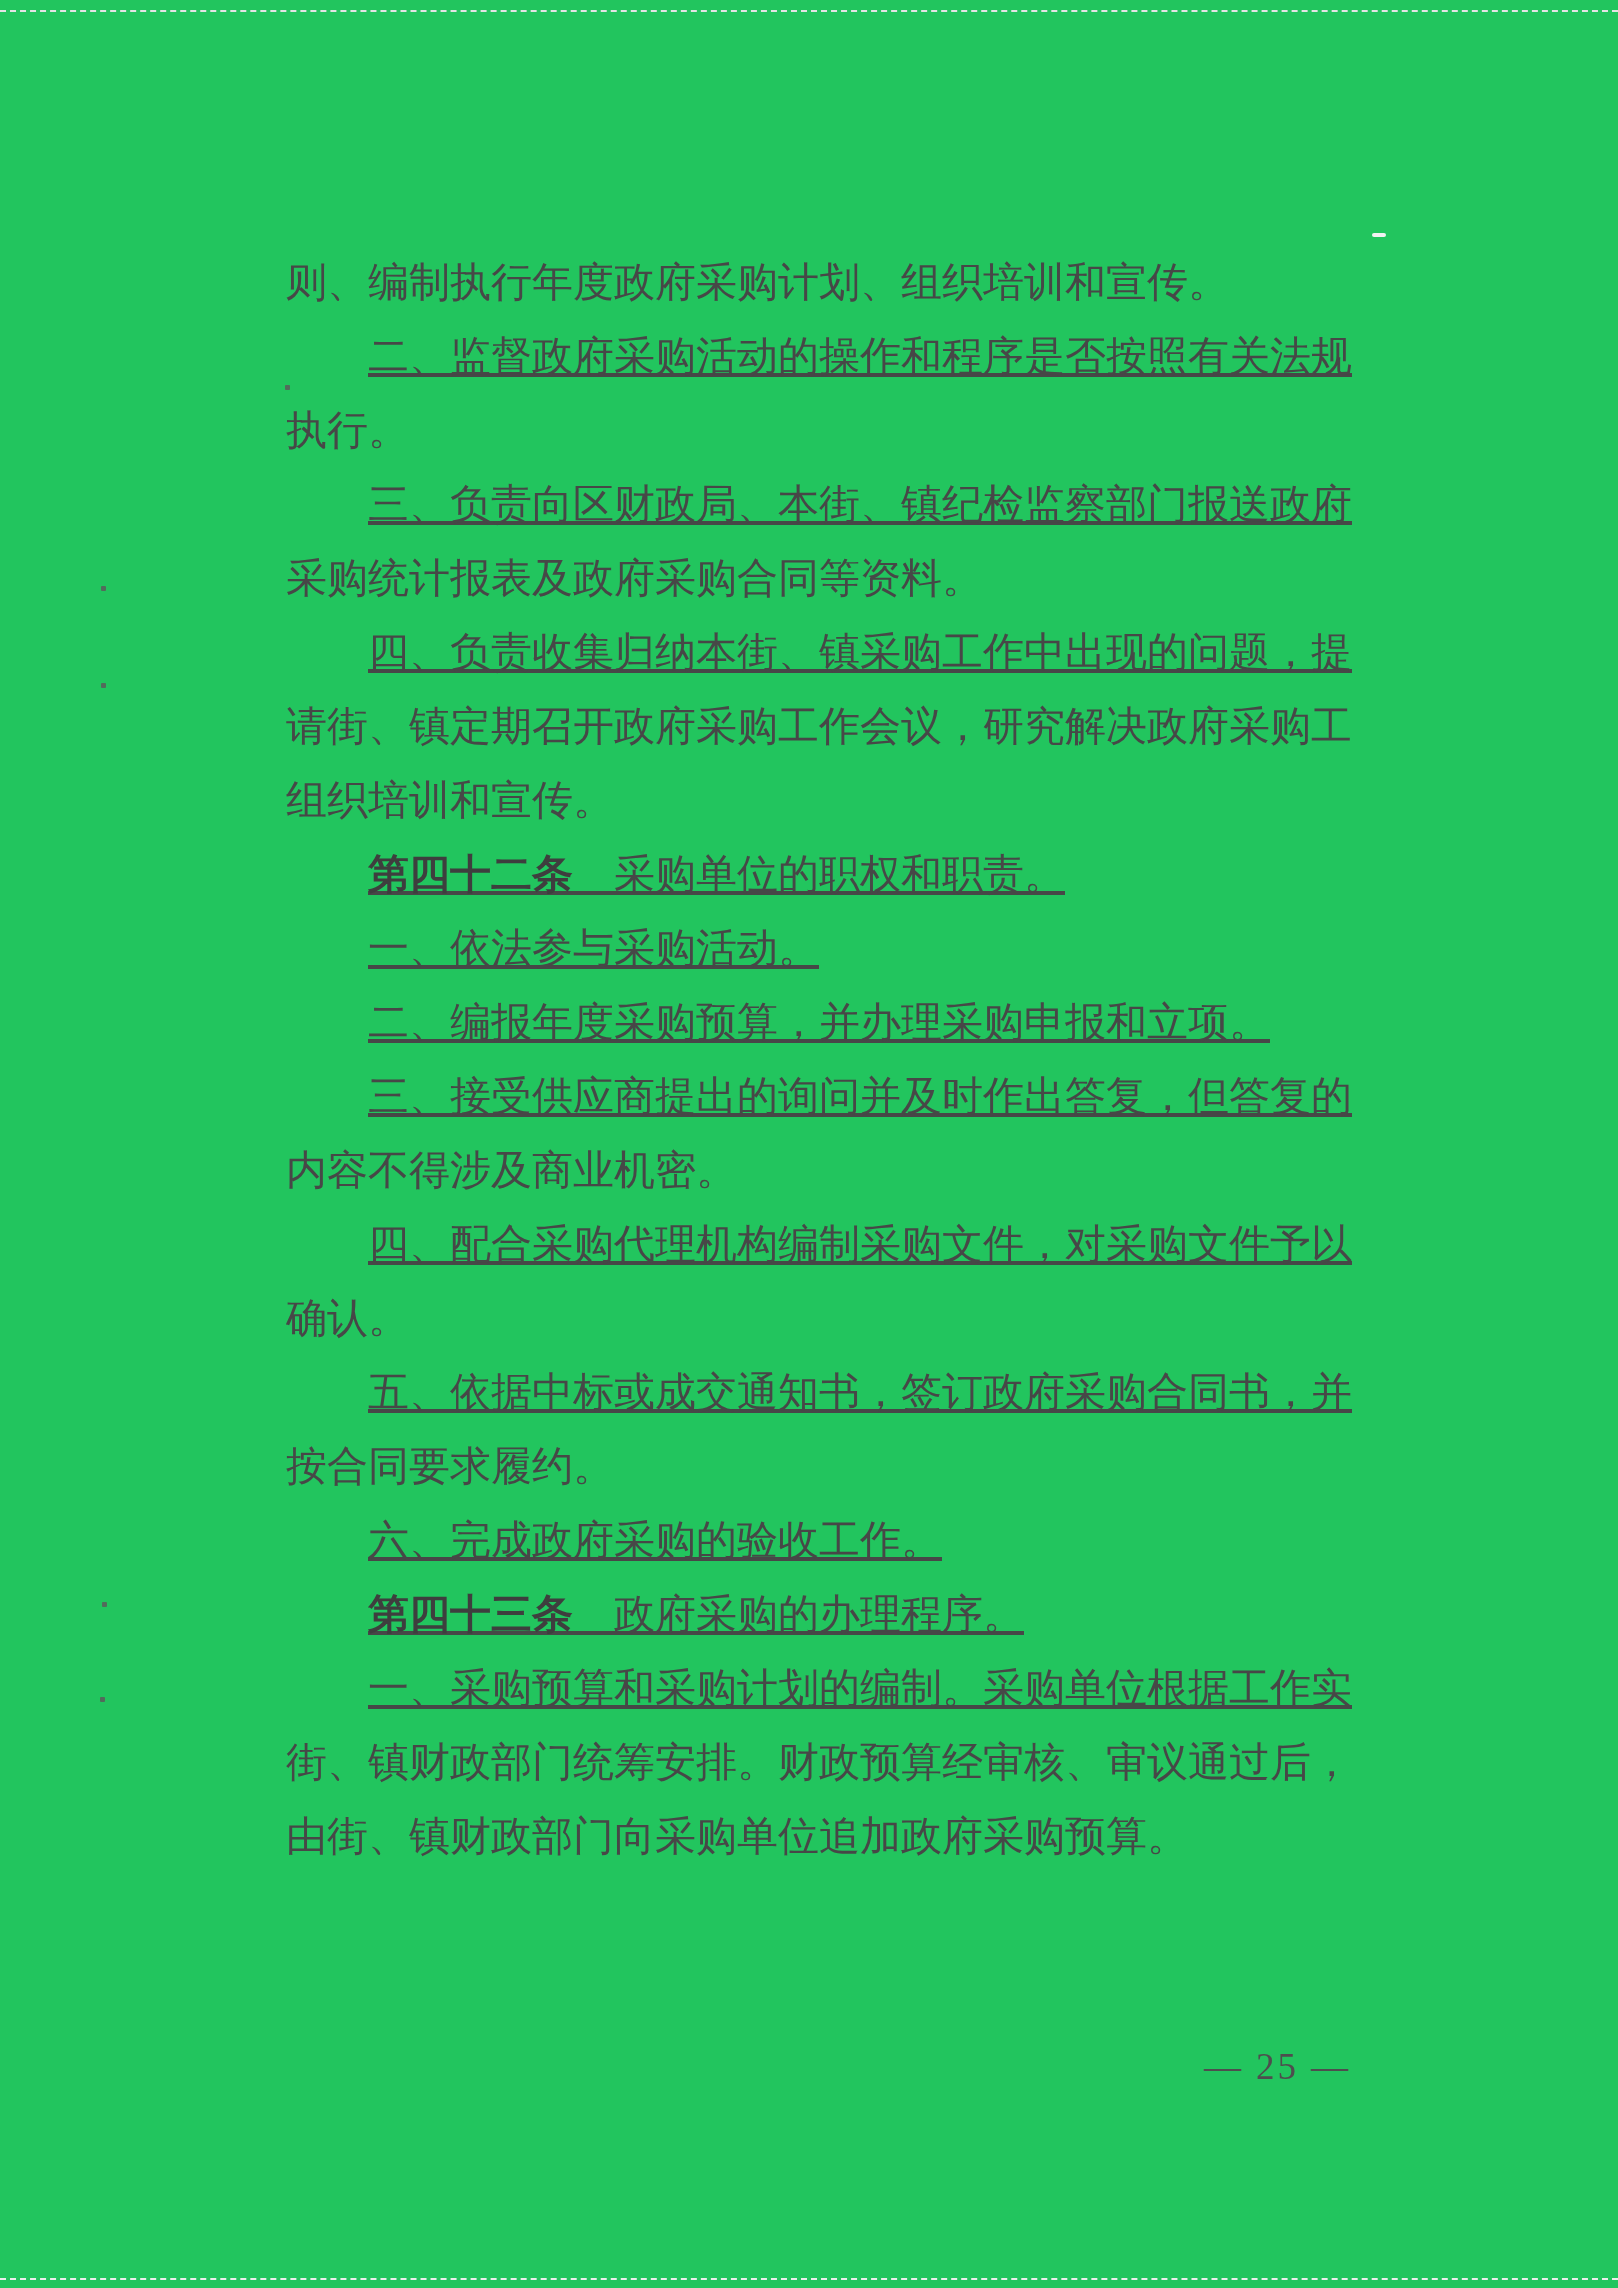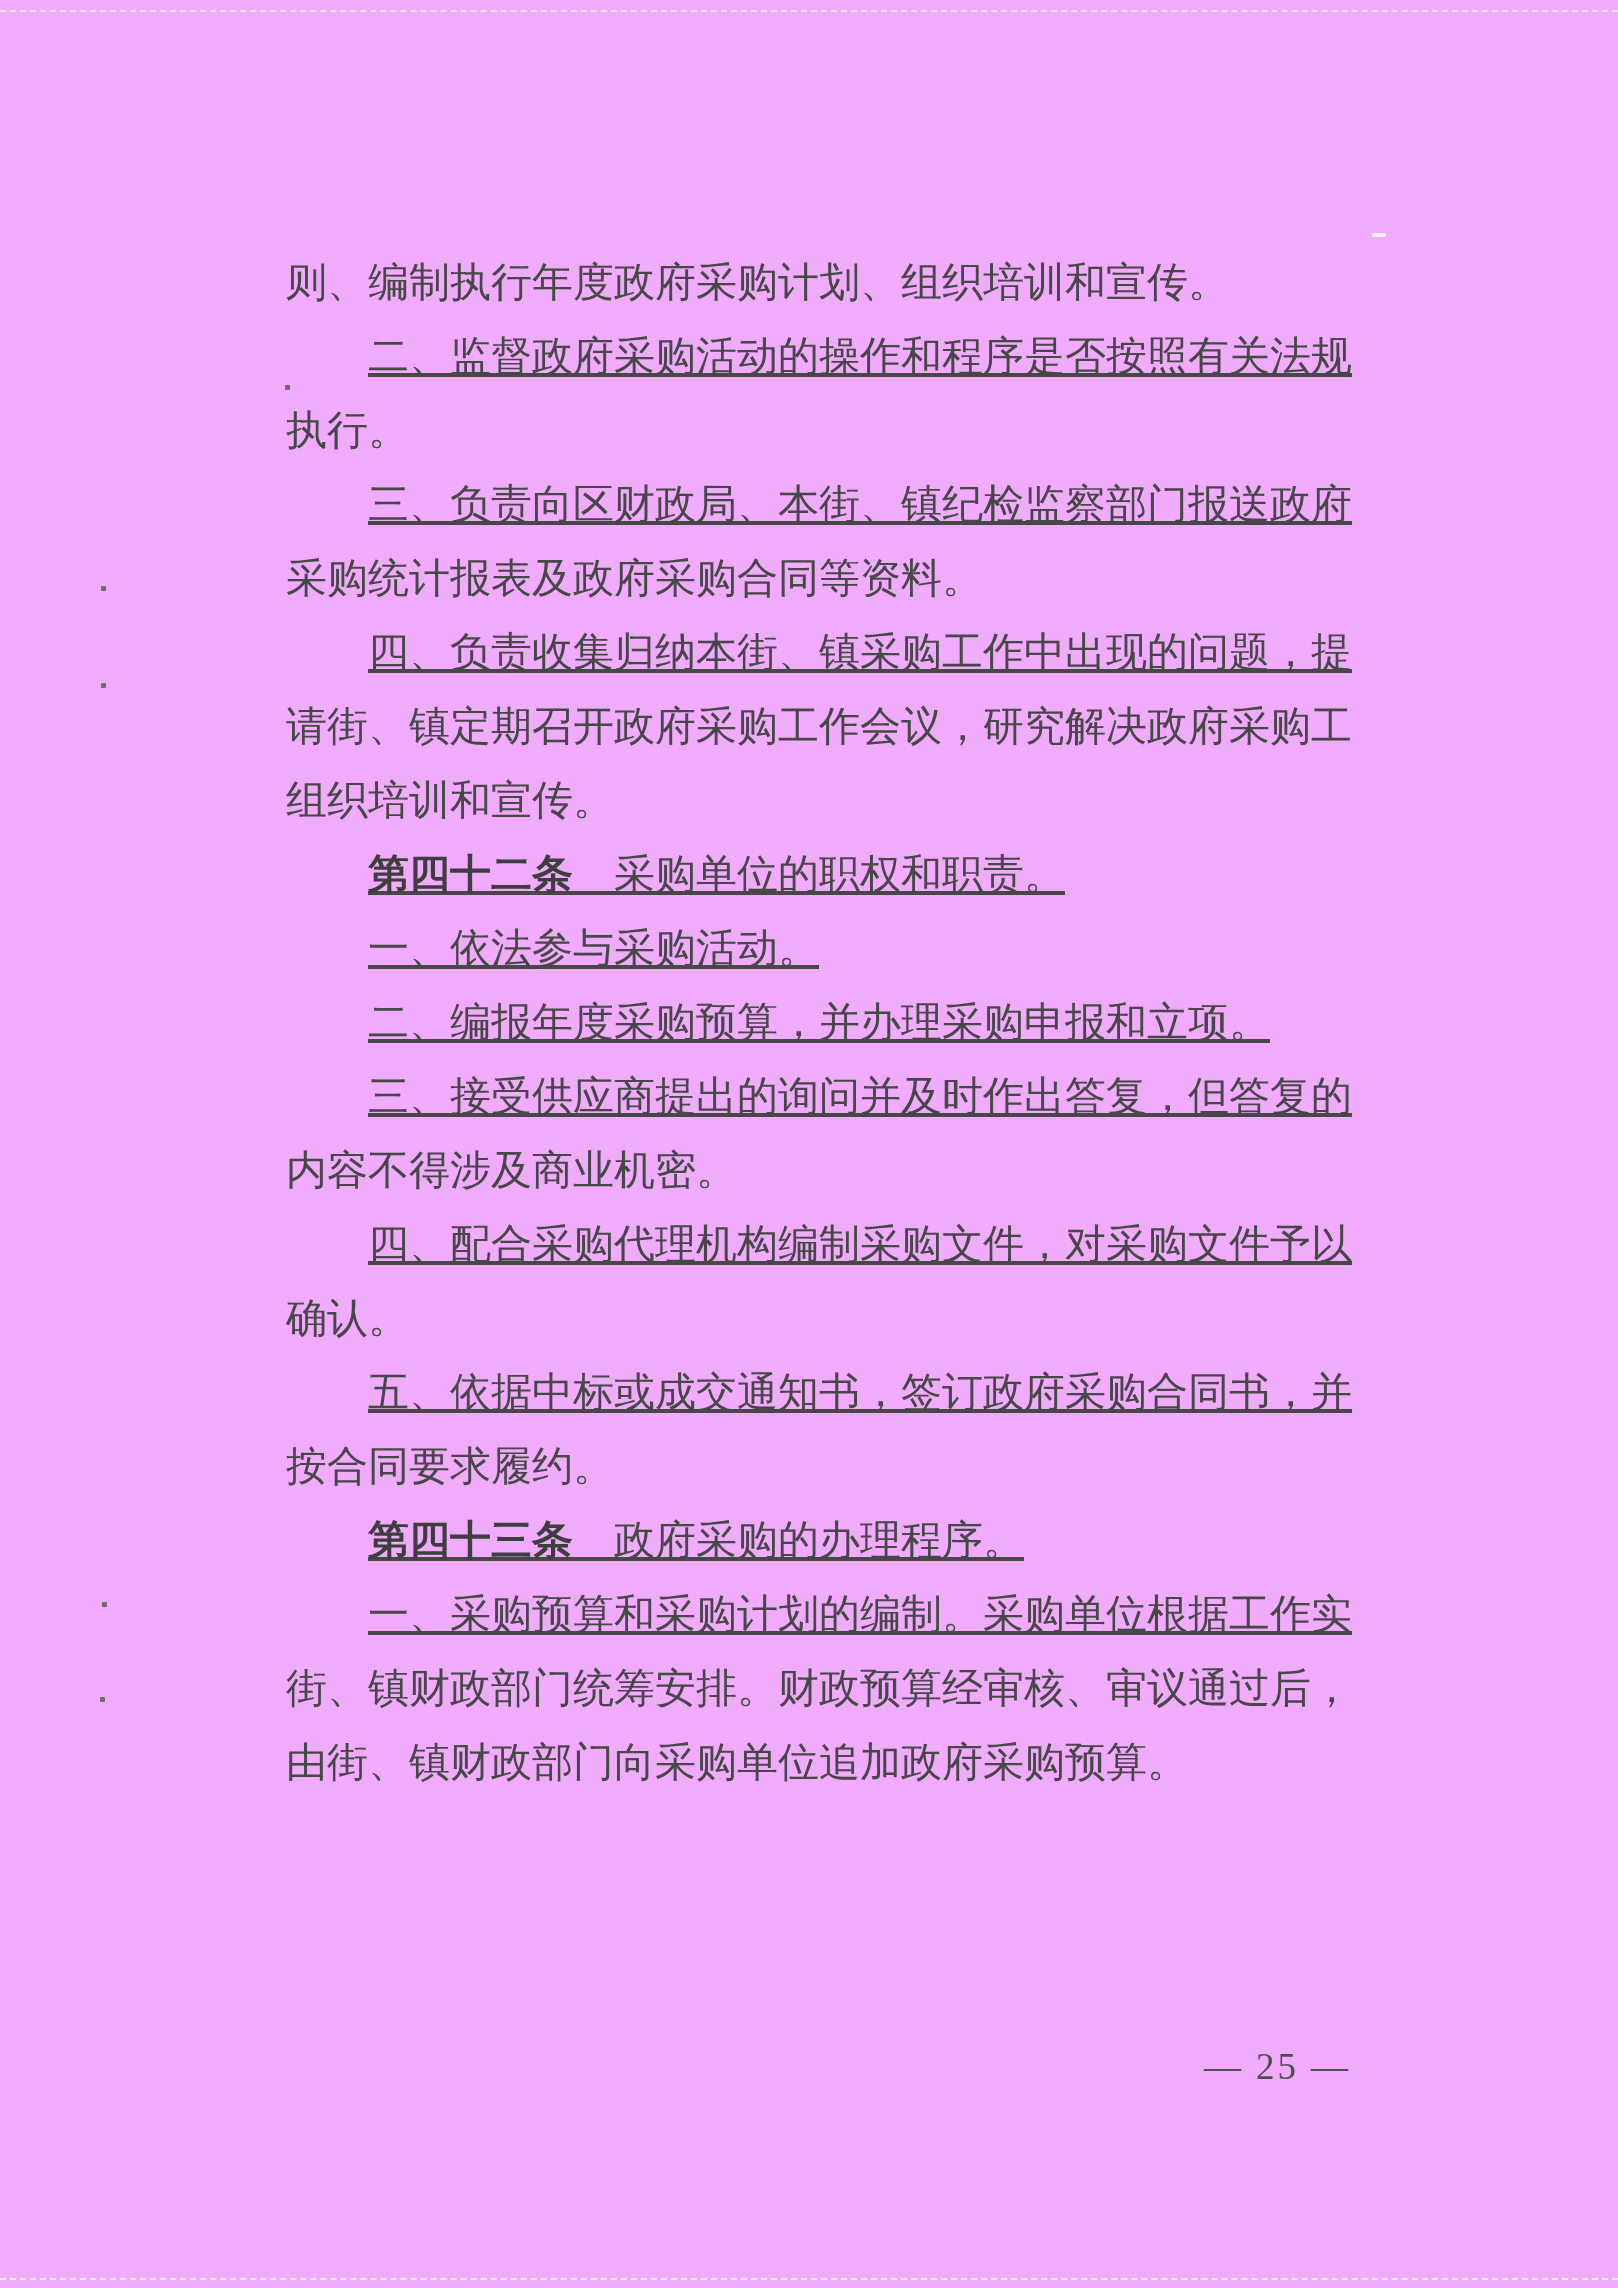--- a/index.html
+++ b/index.html
@@ -1,19 +1,19 @@
 <!DOCTYPE html>
 <html><head>
 <meta charset="utf-8">
 <style>
   html,body{margin:0;padding:0;background:#ffffff;}
   .page{
     position:relative;
     width:1618px;height:2289px;
-    background:#f0abfc;
+    background:#22c55e;
     overflow:hidden;
     font-family:"Liberation Serif","DejaVu Serif",serif;
     color:#474747;
   }
   .textblock{
     position:absolute;
     left:286px;top:245px;width:1088px;
   }
   .line{
     height:74px;
@@ -77,20 +77,21 @@
     <div class="line"><span>组织培训和宣传。</span></div>
     <div class="line indent"><span class="article-num">第四十二条</span><span>　采购单位的职权和职责。</span></div>
     <div class="line indent"><span>一、依法参与采购活动。</span></div>
     <div class="line indent"><span>二、编报年度采购预算，并办理采购申报和立项。</span></div>
     <div class="line indent"><span>三、接受供应商提出的询问并及时作出答复，但答复的</span></div>
     <div class="line"><span>内容不得涉及商业机密。</span></div>
     <div class="line indent"><span>四、配合采购代理机构编制采购文件，对采购文件予以</span></div>
     <div class="line"><span>确认。</span></div>
     <div class="line indent"><span>五、依据中标或成交通知书，签订政府采购合同书，并</span></div>
     <div class="line"><span>按合同要求履约。</span></div>
+    <div class="line indent"><span>六、完成政府采购的验收工作。</span></div>
     <div class="line indent"><span class="article-num">第四十三条</span><span>　政府采购的办理程序。</span></div>
     <div class="line indent"><span>一、采购预算和采购计划的编制。采购单位根据工作实</span></div>
     <div class="line"><span>街、镇财政部门统筹安排。财政预算经审核、审议通过后，</span></div>
     <div class="line"><span>由街、镇财政部门向采购单位追加政府采购预算。</span></div>
   </div>
 
   <div class="pagenum">— 25 —</div>
 
 </div>
 

